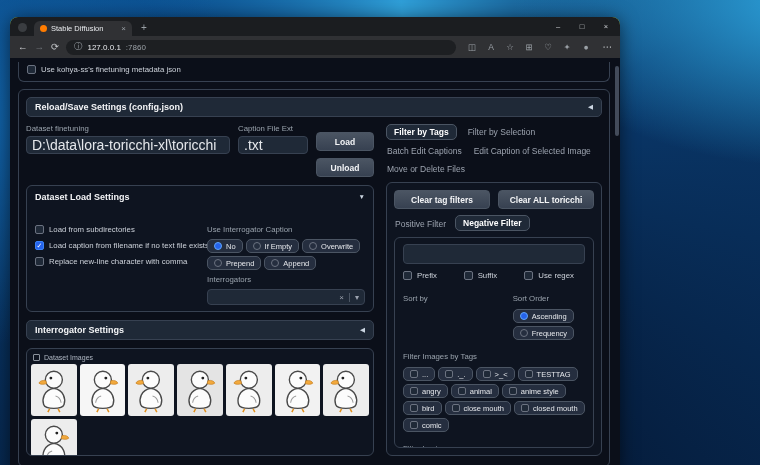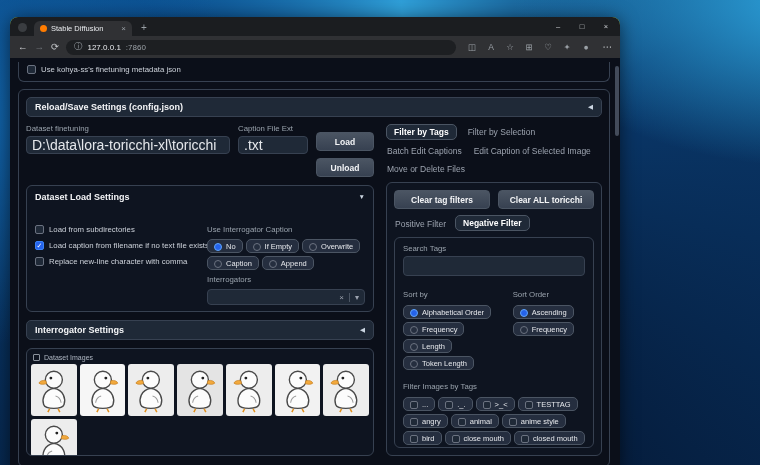--- a/index.html
+++ b/index.html
@@ -55,21 +55,21 @@
   .f-ext{width:70px;flex:none}
   .btncol{width:58px;flex:none;display:flex;flex-direction:column;gap:7px;margin-top:8px}
   .btn{background:linear-gradient(180deg,#4b5563,#374151);border:1px solid #4b5563;border-radius:4px;color:#f3f4f6;font-size:8.5px;font-weight:700;height:19px;display:flex;align-items:center;justify-content:center;white-space:nowrap}
   .btn.grow{flex:1}
   .panel{border:1px solid #374151;border-radius:6px;background:#0e1420;margin-top:8px;padding:6px 8px}
   .panel-head{display:flex;justify-content:space-between;align-items:center}
   .dls-body{display:flex;gap:10px;margin-top:23px}
   .dls-left{flex:1;display:flex;flex-direction:column;gap:7px;min-width:0}
   .dls-right{width:158px;flex:none;display:flex;flex-direction:column;gap:5px}
   .chiprow{display:flex;flex-wrap:wrap;gap:3px}
-  .chip{display:inline-flex;align-items:flex-end;gap:4px;background:#252e3f;border:1px solid #4b5563;border-radius:5px;padding:1.5px 6px;font-size:7.5px;color:#e5e7eb;white-space:nowrap}
+  .chip{display:inline-flex;align-items:flex-start;gap:4px;background:#252e3f;border:1px solid #4b5563;border-radius:5px;padding:1.5px 6px;font-size:7.5px;color:#e5e7eb;white-space:nowrap}
   .radio{width:8px;height:8px;border-radius:50%;border:1px solid #6b7280;flex:none}
   .radio.sel{background:#2563eb;border-color:#60a5fa}
   .dropdown{background:#1f2937;border:1px solid #374151;border-radius:4px;height:16px;display:flex;align-items:center;justify-content:flex-end;gap:5px;padding:0 5px;color:#9ca3af;font-size:8px}
   .vline{width:1px;height:9px;background:#4b5563}
   .mt{margin-top:8px}
   .mt4{margin-top:4px}
   .gallery{border:1px solid #374151;border-radius:6px;background:#0e1420;margin-top:8px;padding:4px;flex:1;min-height:0;overflow:hidden}
   .gal-head{display:flex;align-items:center;gap:4px;margin:1px 0 3px 2px}
   .gal-ico{width:7px;height:7px;border:1px solid #8b929c;border-radius:1px}
   .gal-label{font-size:7px;color:#aeb6c2}
@@ -212,21 +212,21 @@
                   <label class="chip">
                       <span class="radio"></span>
                       <span>If Empty</span>
                     </label>
                   <label class="chip">
                       <span class="radio"></span>
                       <span>Overwrite</span>
                     </label>
                   <label class="chip">
                       <span class="radio"></span>
-                      <span>Caption</span>
+                      <span>Prepend</span>
                     </label>
                   <label class="chip">
                       <span class="radio"></span>
                       <span>Append</span>
                     </label>
                 </div>
                 <span class="lab">Interrogators</span>
                 <div class="dropdown">
                   <span>×</span>
                   <span class="vline"></span>
@@ -307,46 +307,41 @@
             </div>
 
             <div class="subtabs">
               <span class="tab-item">Positive Filter</span>
               <span class="tab-item sel">Negative Filter</span>
             </div>
 
             <div class="nfpanel">
 
               <div class="field">
-                <span class="lab">Search Tags</span>
                 <input class="input tall" style="">
               </div>
 
+              <div class="cbrow">
+                <label class="checkrow">
+                    <span class="cb"></span>
+                    <span class="cb-label">Prefix</span>
+                  </label>
+                <label class="checkrow">
+                    <span class="cb"></span>
+                    <span class="cb-label">Suffix</span>
+                  </label>
+                <label class="checkrow">
+                    <span class="cb"></span>
+                    <span class="cb-label">Use regex</span>
+                  </label>
+              </div>
 
               <div class="sortrow">
                 <div class="sortby">
                   <span class="lab">Sort by</span>
-                  <div class="chiprow mt4">
-                    <label class="chip">
-                        <span class="radio sel"></span>
-                        <span>Alphabetical Order</span>
-                      </label>
-                    <label class="chip">
-                        <span class="radio"></span>
-                        <span>Frequency</span>
-                      </label>
-                    <label class="chip">
-                        <span class="radio"></span>
-                        <span>Length</span>
-                      </label>
-                    <label class="chip">
-                        <span class="radio"></span>
-                        <span>Token Length</span>
-                      </label>
-                  </div>
                 </div>
                 <div class="sortorder">
                   <span class="lab">Sort Order</span>
                   <div class="chiprow mt4">
                     <label class="chip">
                         <span class="radio sel"></span>
                         <span>Ascending</span>
                       </label>
                     <label class="chip">
                         <span class="radio"></span>

